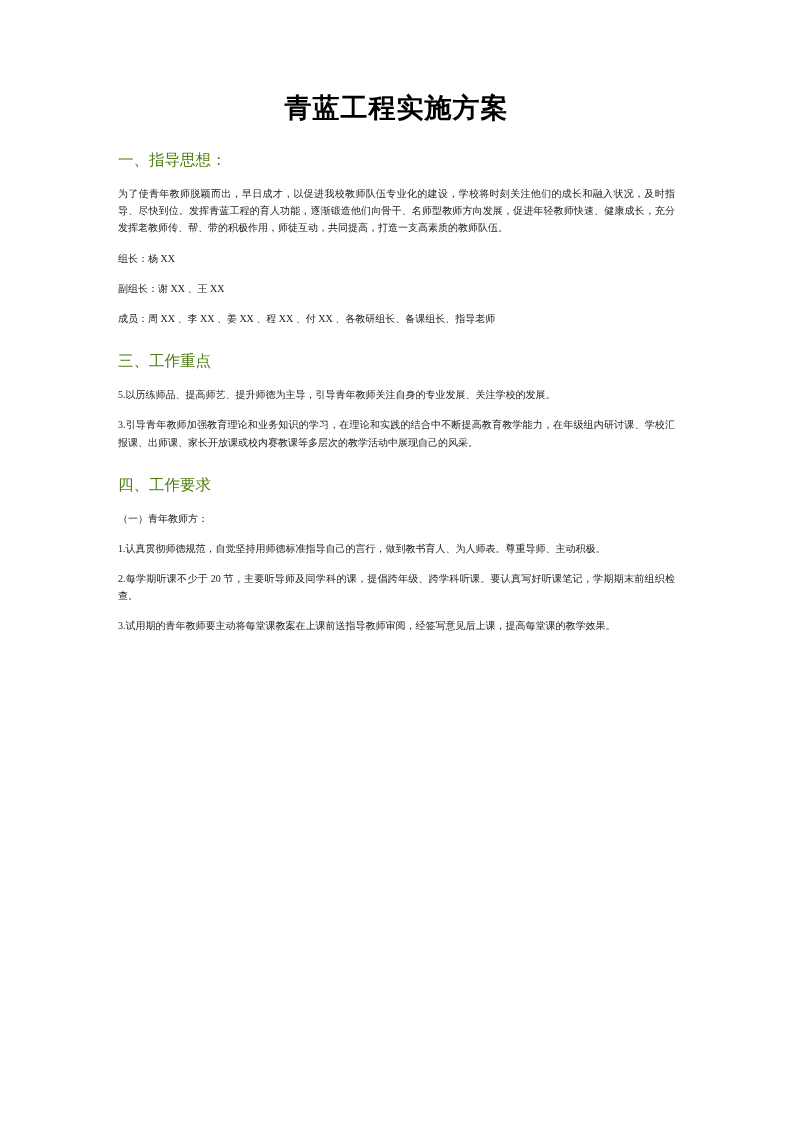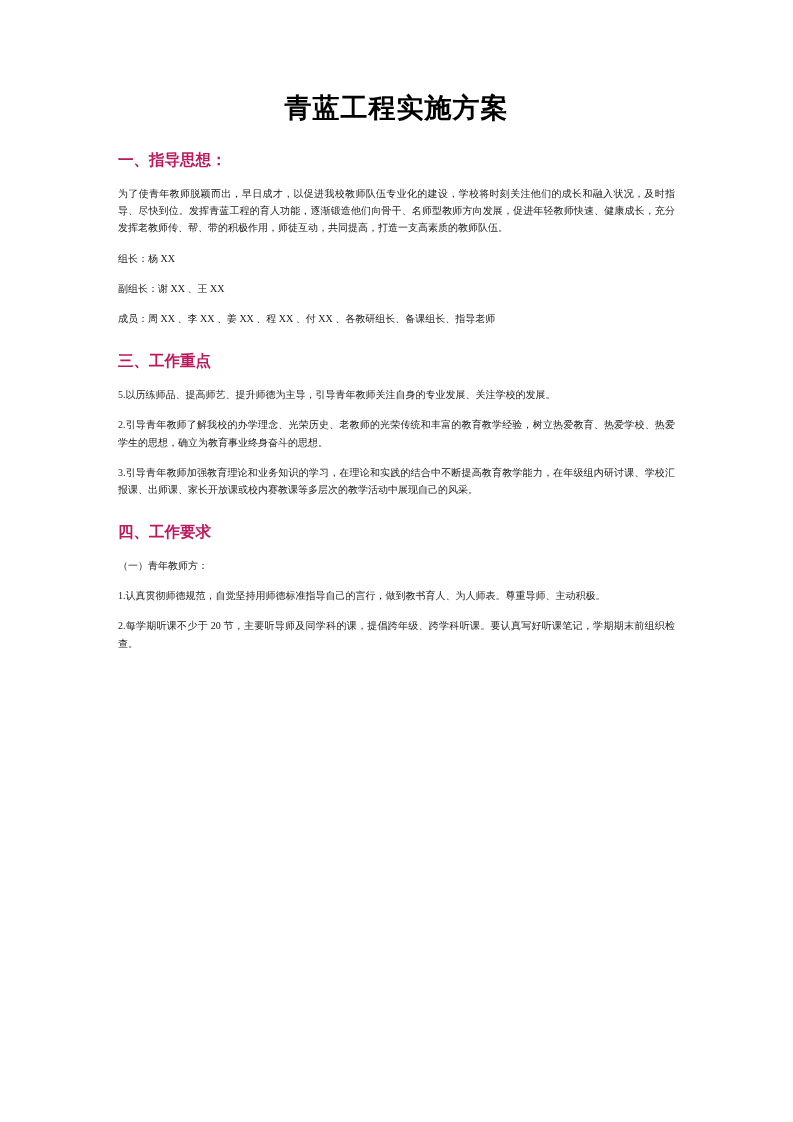--- a/index.html
+++ b/index.html
@@ -26,23 +26,23 @@
     font-size: 27px;
     font-weight: 700;
     text-align: center;
     margin: 0 0 22px 0;
     letter-spacing: 1px;
     color: #000000;
   }
   .section-heading {
     font-family: "Liberation Sans", "DejaVu Sans", sans-serif;
     font-size: 15.5px;
-    font-weight: 700;
+    font-weight: 400;
     margin: 24px 0 14px 0;
-    color: #be185d;
+    color: #4d7c0f;
   }
   .para {
     font-size: 10px;
     line-height: 1.72;
     margin: 13px 0;
     text-align: justify;
     color: #1a1a1a;
   }
   .para.single {
     text-align: left;
@@ -63,26 +63,26 @@
   <p class="para single">组长：杨 XX</p>
 
   <p class="para single">副组长：谢 XX 、王 XX</p>
 
   <p class="para">成员：周 XX 、李 XX 、姜 XX 、程 XX 、付 XX 、各教研组长、备课组长、指导老师</p>
 
   <h2 class="section-heading">三、工作重点</h2>
 
   <p class="para">5.以历练师品、提高师艺、提升师德为主导，引导青年教师关注自身的专业发展、关注学校的发展。</p>
 
-  <p class="para">2.引导青年教师了解我校的办学理念、光荣历史、老教师的光荣传统和丰富的教育教学经验，树立热爱教育、热爱学校、热爱学生的思想，确立为教育事业终身奋斗的思想。</p>
 
   <p class="para">3.引导青年教师加强教育理论和业务知识的学习，在理论和实践的结合中不断提高教育教学能力，在年级组内研讨课、学校汇报课、出师课、家长开放课或校内赛教课等多层次的教学活动中展现自己的风采。</p>
 
   <h2 class="section-heading">四、工作要求</h2>
 
   <p class="para single">（一）青年教师方：</p>
 
   <p class="para">1.认真贯彻师德规范，自觉坚持用师德标准指导自己的言行，做到教书育人、为人师表。尊重导师、主动积极。</p>
 
   <p class="para">2.每学期听课不少于 20 节，主要听导师及同学科的课，提倡跨年级、跨学科听课。要认真写好听课笔记，学期期末前组织检查。</p>
 
+  <p class="para">3.试用期的青年教师要主动将每堂课教案在上课前送指导教师审阅，经签写意见后上课，提高每堂课的教学效果。</p>
 
 </div>
 
 </body></html>

